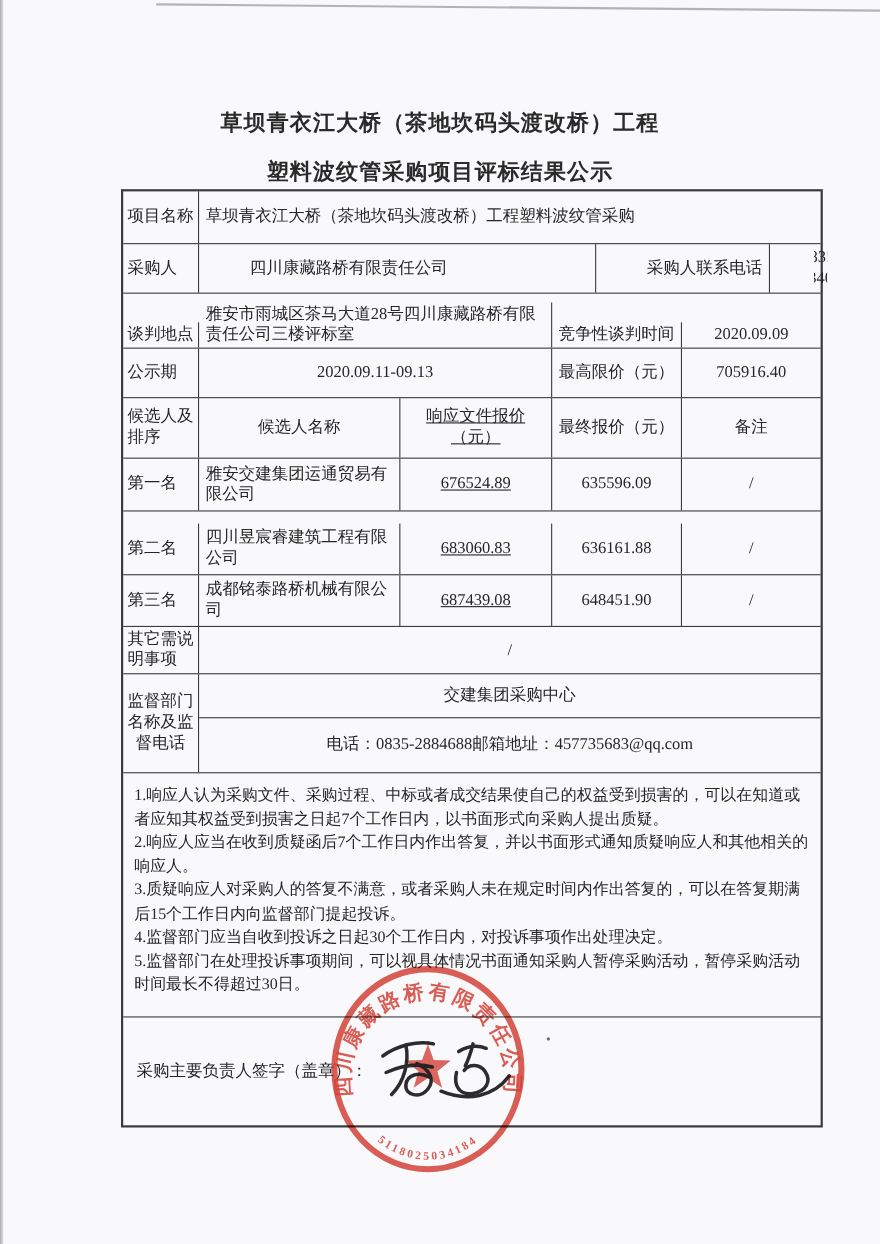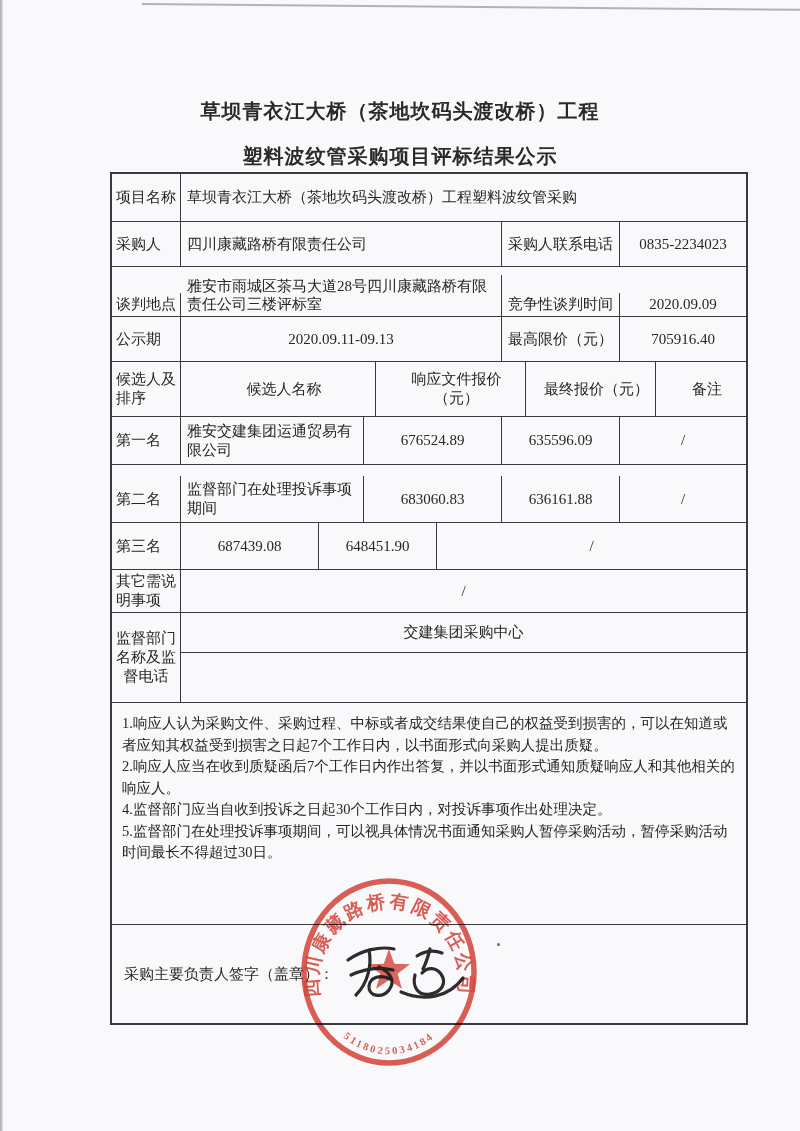--- a/index.html
+++ b/index.html
@@ -29,25 +29,25 @@
     border:2px solid #3a3a3c;box-sizing:border-box;background:transparent;}
   .row{display:flex;border-bottom:1.5px solid #3a3a3c;box-sizing:border-box;}
   .row:last-child{border-bottom:none;}
   .cell{border-right:1.5px solid #3a3a3c;box-sizing:border-box;
     display:flex;align-items:center;font-size:15px;line-height:1.25;
     padding:2px 6px;overflow:hidden;}
   .cell:last-child{border-right:none;}
   .c1{width:69px;flex:none;padding:2px 4px;}
   .c2{width:183px;flex:none;}
   .c23{width:321px;flex:none;}
-  .c3{width:138px;flex:none;}
+  .c3{width:138px;flex:none;text-decoration:underline;}
   .c4{width:118px;flex:none;padding:2px 2px;}
   .c5{flex:1;}
-  .r1{height:48px;} .r2{height:45px;} .r3{height:50px;align-items:flex-end;} .r4{height:45px;}
-  .r5{height:55px;gap:12px;} .r6{height:48px;} .r7{height:47px;margin-top:11px;} .r8{height:47px;}
+  .r1{height:48px;} .r2{height:45px;gap:40px;} .r3{height:50px;align-items:flex-end;} .r4{height:45px;}
+  .r5{height:55px;} .r6{height:48px;} .r7{height:47px;margin-top:11px;} .r8{height:47px;}
   .r9{height:43px;} .r10{height:90px;justify-content:space-between;} .r11{height:222px;} .r12{height:98px;}
   .center{justify-content:center;text-align:center;}
   .prel{white-space:pre-line;}
   
   .stack{flex:1;display:flex;flex-direction:column;padding:0;align-items:stretch;}
   .sub1{height:40px;border-bottom:1.5px solid #3a3a3c;display:flex;align-items:center;
     justify-content:center;font-size:15px;box-sizing:border-box;}
   .sub2{flex:1;display:flex;align-items:center;justify-content:center;font-size:15px;}
   
   .notice{flex:1;display:block;padding:10px 8px 6px 10px;font-size:14.5px;
@@ -112,52 +112,55 @@
     <div class="row r6">
       <div class="cell c1">第一名</div>
       <div class="cell c2">雅安交建集团运通贸易有限公司</div>
       <div class="cell c3 center">676524.89</div>
       <div class="cell c4 center">635596.09</div>
       <div class="cell c5 center">/</div>
     </div>
 
     <div class="row r7">
       <div class="cell c1">第二名</div>
-      <div class="cell c2">监督部门在处理投诉事项期间</div>
+      <div class="cell c2">四川昱宸睿建筑工程有限公司</div>
       <div class="cell c3 center">683060.83</div>
       <div class="cell c4 center">636161.88</div>
       <div class="cell c5 center">/</div>
     </div>
 
     <div class="row r8">
       <div class="cell c1">第三名</div>
+      <div class="cell c2">成都铭泰路桥机械有限公司</div>
       <div class="cell c3 center">687439.08</div>
       <div class="cell c4 center">648451.90</div>
       <div class="cell c5 center">/</div>
     </div>
 
     <div class="row r9">
       <div class="cell c1 prel">其它需说
 明事项</div>
       <div class="cell c5 center">/</div>
     </div>
 
     <div class="row r10">
       <div class="cell c1 prel center">监督部门
 名称及监
 督电话</div>
       <div class="cell stack">
         <div class="sub1">交建集团采购中心</div>
+        <div class="sub2">电话：0835-2884688邮箱地址：457735683@qq.com</div>
       </div>
     </div>
 
     <div class="row r11">
       <div class="cell notice">
         <p>1.响应人认为采购文件、采购过程、中标或者成交结果使自己的权益受到损害的，可以在知道或者应知其权益受到损害之日起7个工作日内，以书面形式向采购人提出质疑。</p>
         <p>2.响应人应当在收到质疑函后7个工作日内作出答复，并以书面形式通知质疑响应人和其他相关的响应人。</p>
+        <p>3.质疑响应人对采购人的答复不满意，或者采购人未在规定时间内作出答复的，可以在答复期满后15个工作日内向监督部门提起投诉。</p>
         <p>4.监督部门应当自收到投诉之日起30个工作日内，对投诉事项作出处理决定。</p>
         <p>5.监督部门在处理投诉事项期间，可以视具体情况书面通知采购人暂停采购活动，暂停采购活动时间最长不得超过30日。</p>
       </div>
     </div>
 
     <div class="row r12">
       <div class="cell sigcell">采购主要负责人签字（盖章）：</div>
     </div>
 
   </div>

